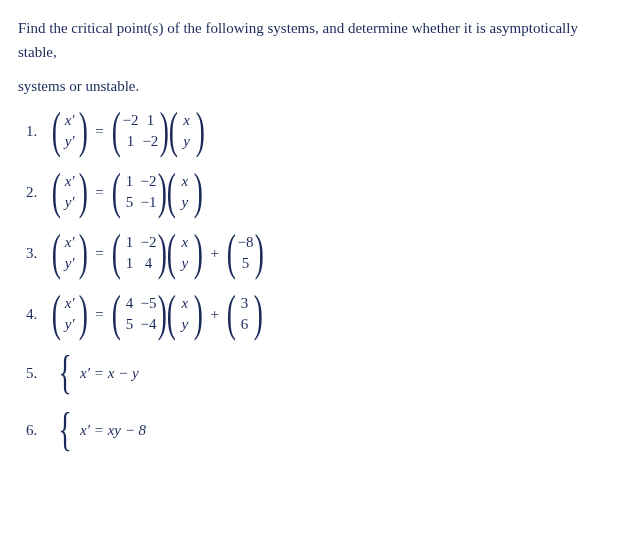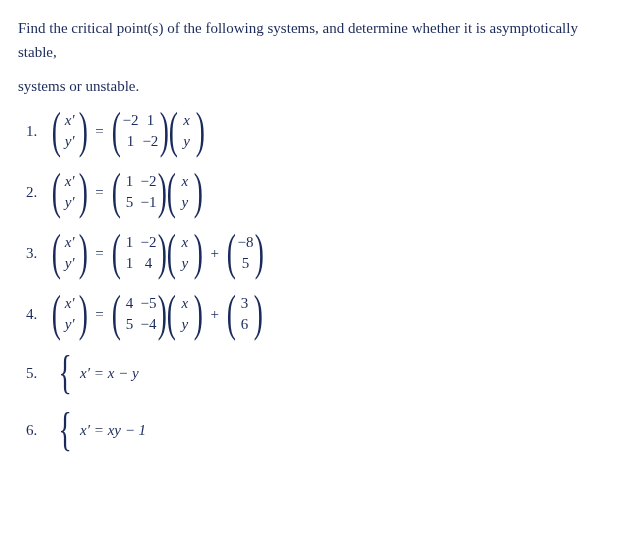--- a/index.html
+++ b/index.html
@@ -249,16 +249,16 @@
       <span class="primevar">x′ = x − y</span>
     </span>
   </span>
 </div>
 
 <div class="item">
   <span class="num">6.</span>
   <span class="system">
     <span class="brace">{</span>
     <span class="eqcol">
-      <span class="primevar">x′ = xy − 1</span>
+      <span class="primevar">x′ = xy − 8</span>
     </span>
   </span>
 </div>
 
 </body></html>

